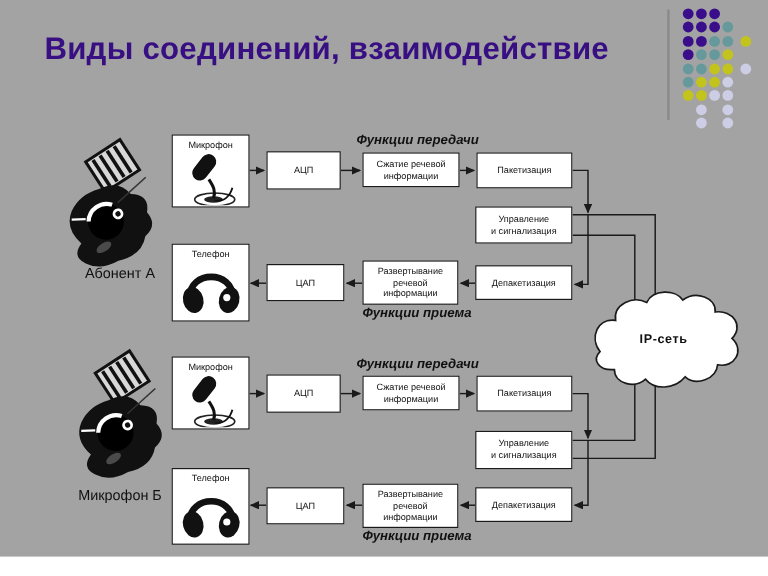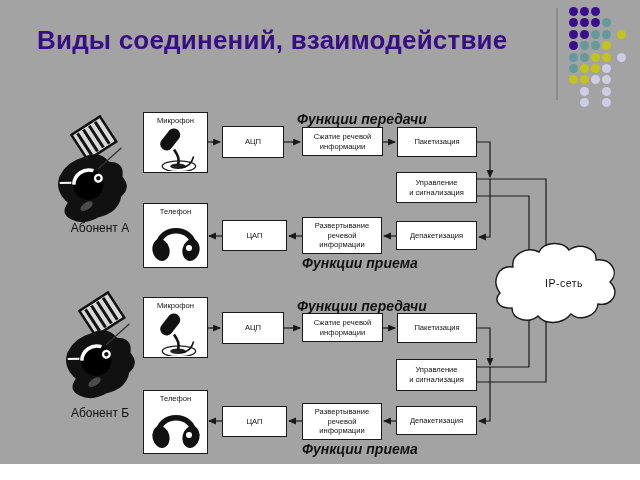--- a/index.html
+++ b/index.html
@@ -11,25 +11,25 @@
   .deco-line{position:absolute;left:556px;top:8px;width:2px;height:92px;background:#8a8a8a;}
   .dots-grid{position:absolute;left:569px;top:7px;width:70px;height:105px;}
   .dot{position:absolute;width:9px;height:9px;border-radius:50%;}
   
   .diagram{position:absolute;left:0;top:0;width:640px;height:480px;}
   .wires{position:absolute;left:0;top:0;width:640px;height:480px;}
   .box{position:absolute;box-sizing:border-box;border:1.2px solid #1a1a1a;background:#fff;
        display:flex;align-items:center;justify-content:center;text-align:center;
        font-size:7.6px;line-height:1.3;color:#111;white-space:pre-line;padding:1px;}
   .device{border-width:1.8px;flex-direction:column;justify-content:flex-start;padding-top:3px;}
-  .flow-label{position:absolute;font-size:14px;font-weight:bold;font-style:italic;color:#111;
+  .flow-label{position:absolute;font-size:11px;font-weight:bold;font-style:italic;color:#111;
               white-space:nowrap;}
   .sub-label{position:absolute;font-size:12px;color:#111;text-align:center;width:90px;}
-  .cloud-label{position:absolute;left:524px;top:277px;width:80px;text-align:center;
-               font-weight:normal;font-size:10.5px;color:#111;letter-spacing:0.5px;}
+  .cloud-label{position:absolute;left:513px;top:277px;width:80px;text-align:center;
+               font-weight:bold;font-size:10.5px;color:#111;letter-spacing:0.5px;}
 </style>
 </head>
 <body>
 
 <div class="slide">
 
   <div class="title" style="color: rgb(56, 15, 130);">
     <div>Виды соединений, взаимодействие</div>
   </div>
 
@@ -227,17 +227,17 @@
     <div class="box" style="left:302px;top:403px;width:80px;height:37px;">
       <span>Развертывание
 речевой
 информации</span>
     </div>
     <div class="box" style="left:396px;top:406px;width:81px;height:29px;">
       <span>Депакетизация</span>
     </div>
     <div class="flow-label" style="left:302px;top:441px;">Функции приема</div>
 
-    <div class="sub-label" style="left:55px;top:406px;">Абонент Б</div>
+    <div class="sub-label" style="left:55px;top:406px;">Микрофон Б</div>
 
     <div class="cloud-label">IP-сеть</div>
   </div>
 </div>
 
 </body></html>

